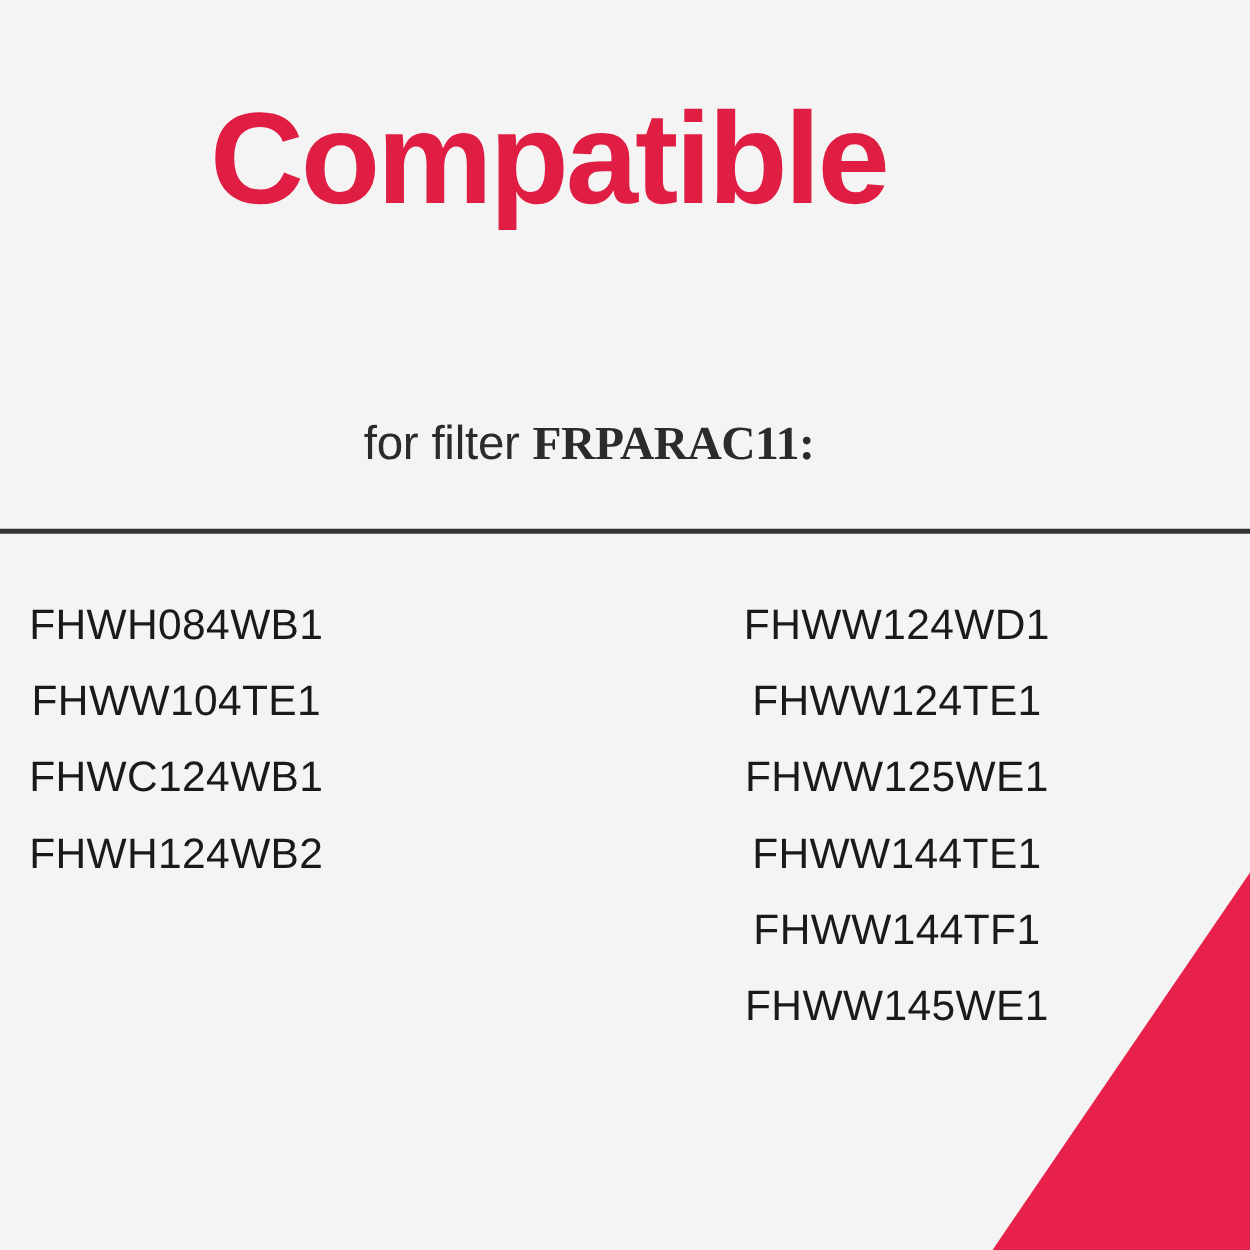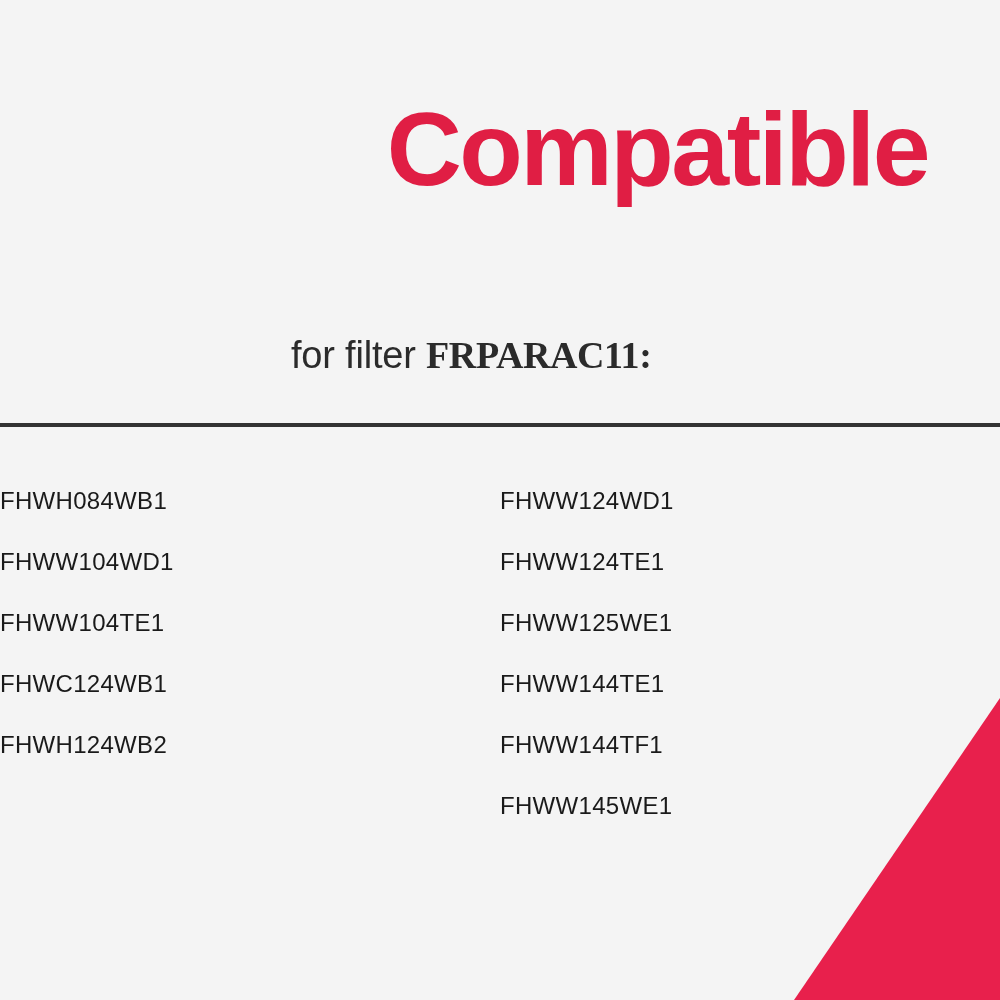--- a/index.html
+++ b/index.html
@@ -12,23 +12,22 @@
   #page {
     position:relative;
     width:1000px; height:1000px;
     background:#f4f4f4;
     overflow:hidden;
   }
 
   
   #header {
     position:absolute;
-    left:168px; top:94px;
+    left:168px; top:72px;
     width:760px;
-    text-align:right;
   }
   .title-line {
     font-size:104px;
     font-weight:bold;
     line-height:110px;
     letter-spacing:-2.5px;
     color:#e01e44;
     white-space:nowrap;
   }
   #subtitle {
@@ -60,24 +59,24 @@
   }
   .model-col {
     display:flex;
     flex-direction:column;
   }
   .model-col.left  { width:500px; }
   .model-col.right { width:500px; }
   .model-item {
     height:61px;
     line-height:61px;
-    font-size:24px;
+    font-size:34px;
     color:#1a1a1a;
     letter-spacing:0.3px;
-    text-align:left;
+    text-align:center;
     white-space:nowrap;
   }
   .model-col.left  .model-item { padding-right:218px; }
   .model-col.right .model-item { padding-right:65px; }
 
   
   #corner-triangle {
     position:absolute;
     right:0; bottom:0;
     width:206px; height:302px;
@@ -96,21 +95,20 @@
 
   <div id="subtitle">
     <span class="sub-regular">for filter </span><span class="sub-bold">FRPARAC11:</span>
   </div>
 
   <div id="divider"></div>
 
   <div id="models">
     <div class="model-col left">
       <div class="model-item">FHWH084WB1</div>
-      <div class="model-item">FHWW104WD1</div>
       <div class="model-item">FHWW104TE1</div>
       <div class="model-item">FHWC124WB1</div>
       <div class="model-item">FHWH124WB2</div>
     </div>
     <div class="model-col right">
       <div class="model-item">FHWW124WD1</div>
       <div class="model-item">FHWW124TE1</div>
       <div class="model-item">FHWW125WE1</div>
       <div class="model-item">FHWW144TE1</div>
       <div class="model-item">FHWW144TF1</div>

